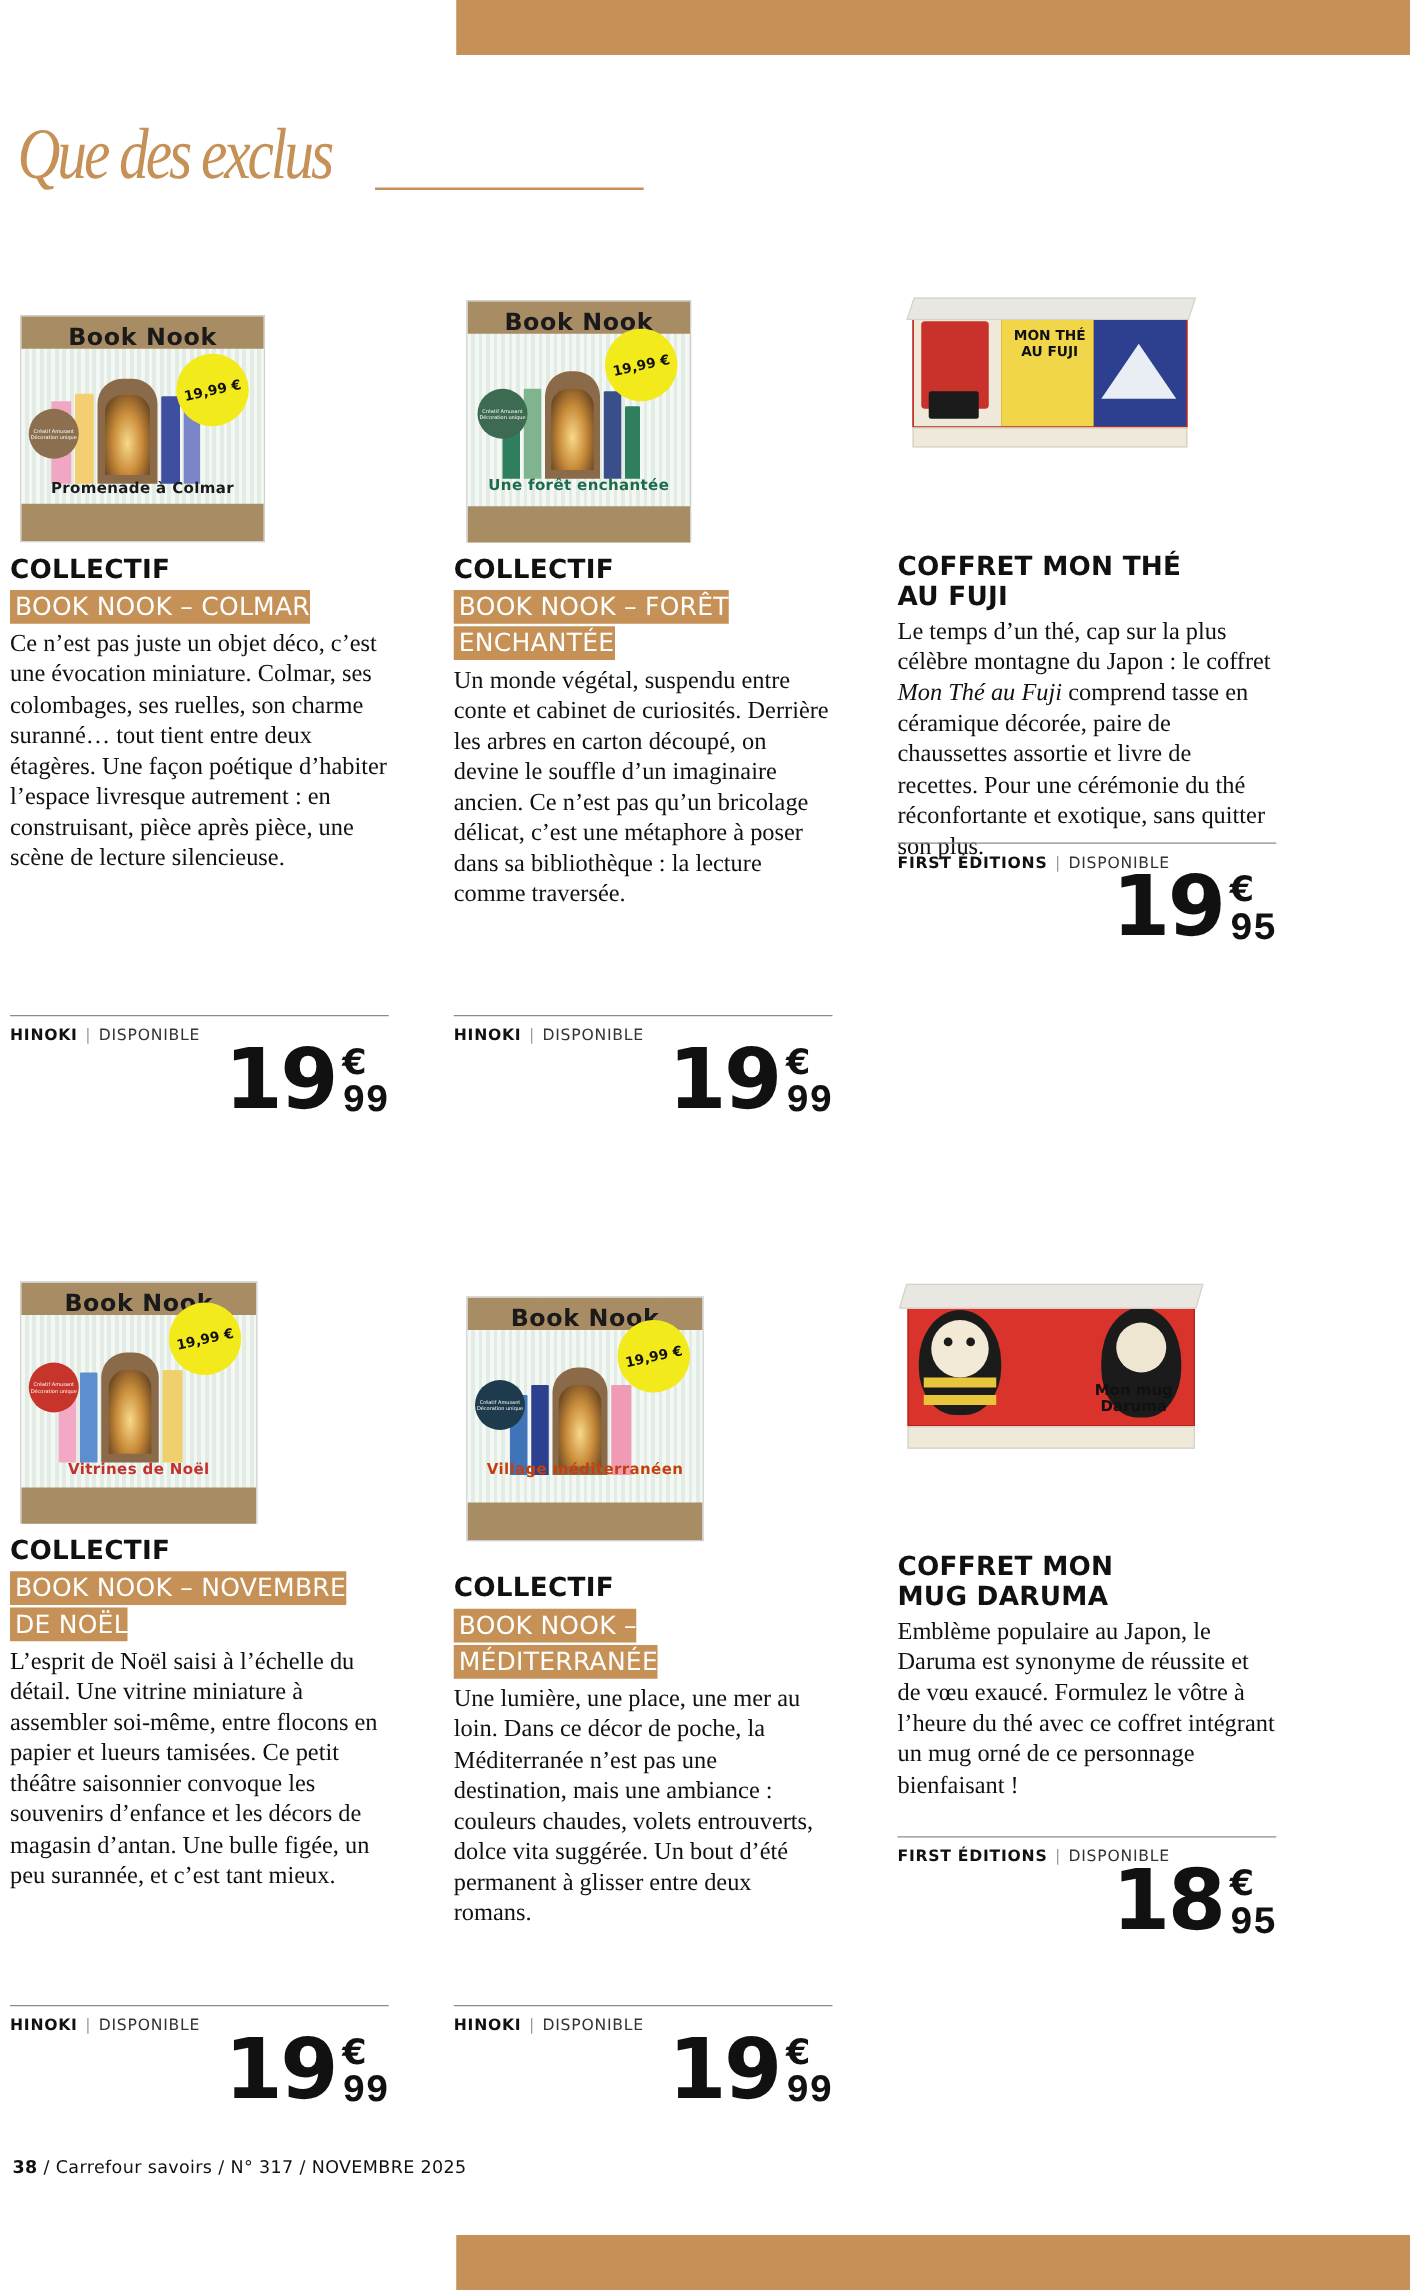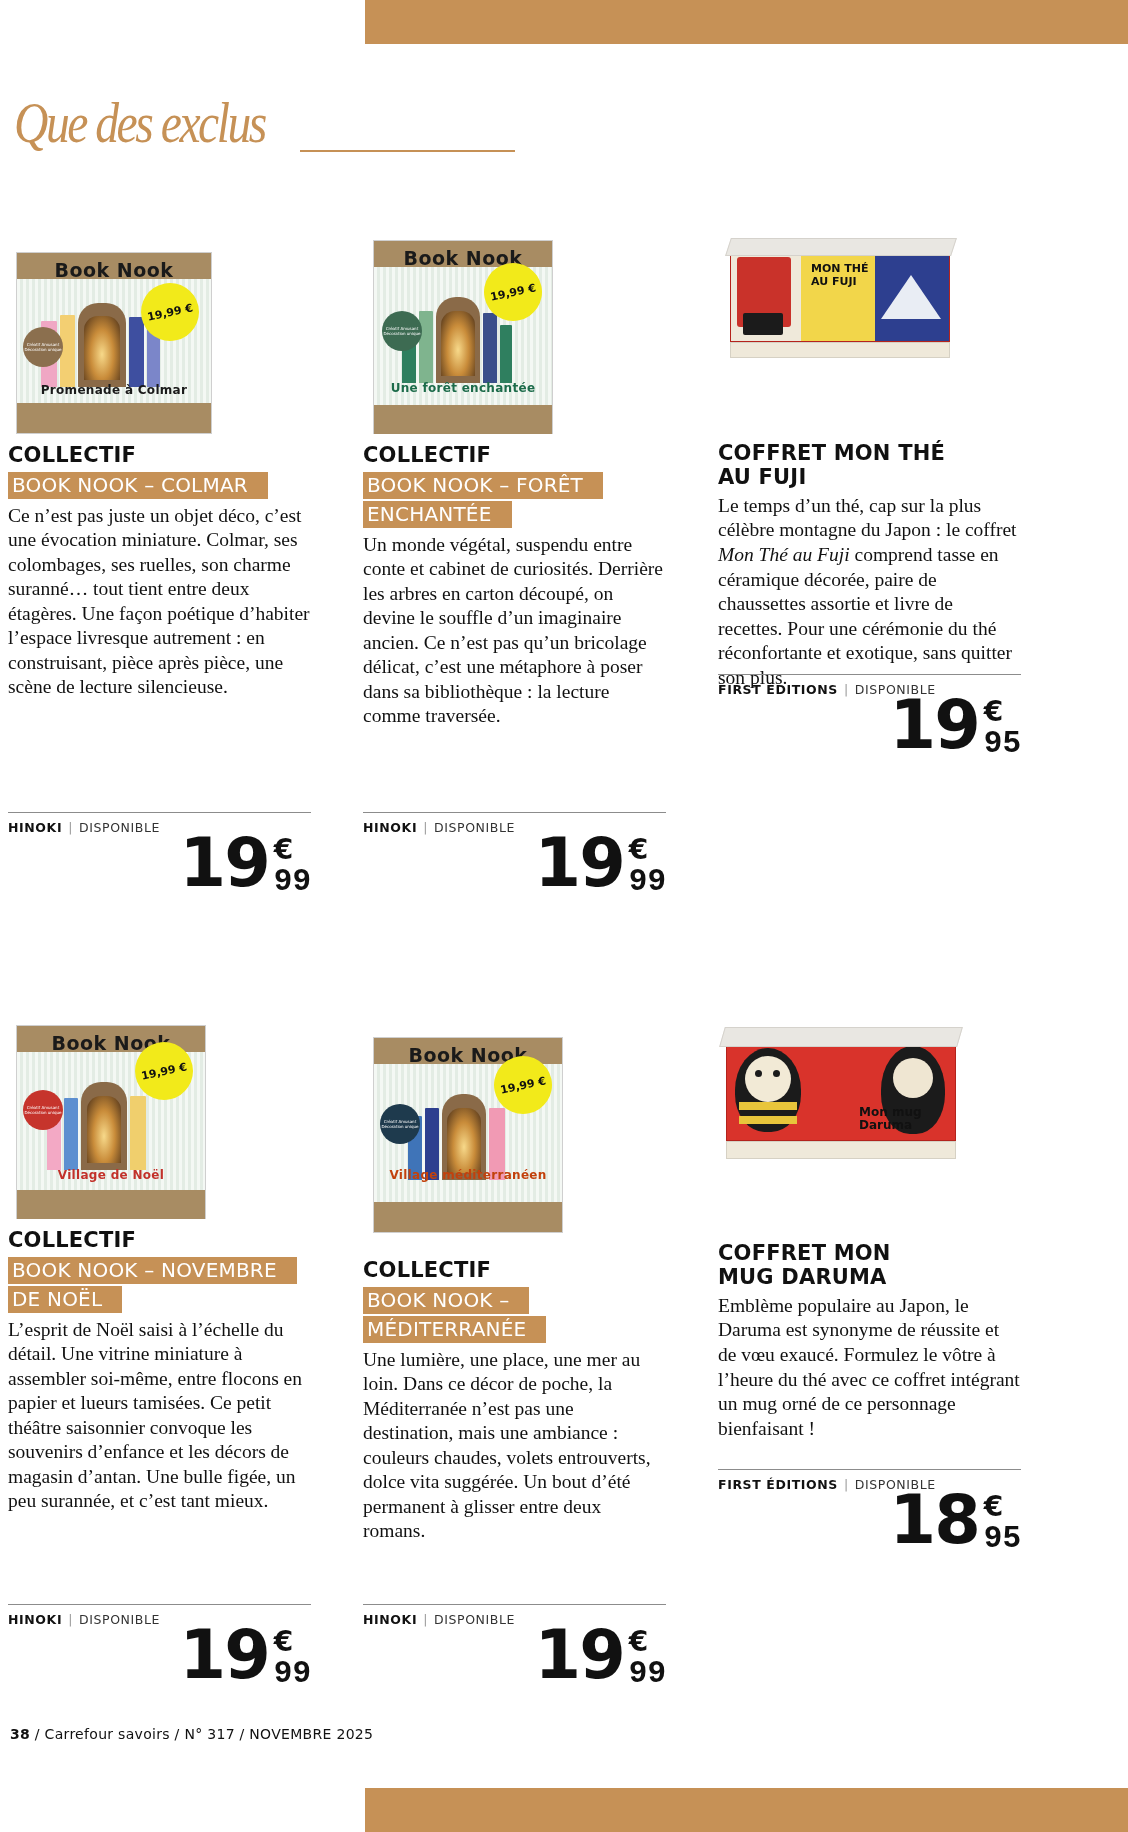--- a/index.html
+++ b/index.html
@@ -77,21 +77,21 @@
   .col-3 { left:718px; }
 
   
   .photo {
     position:relative;
     width:100%;
     overflow:hidden;
     background:#ffffff;
   }
   .photo-bn { height:200px; }
-  .photo-gift { height:175px; }
+  .photo-gift { height:175px;text-align:center; }
 
   
   .bn-box {
     position:absolute;
     border:1px solid #cfcfcf;
     background:#eef4ef;
     overflow:hidden;
   }
   .bn-stripes {
     position:absolute; left:0; top:0; right:0; bottom:0;
@@ -182,21 +182,21 @@
   }
   .brand.two-line { line-height:1.14;margin-top:33px; }
   .title-hl {
     display:inline;
     font-family:"DejaVu Sans", sans-serif;
     font-size:20px;
     color:#ffffff;
     background:#c69156;
     box-decoration-break:clone;
     -webkit-box-decoration-break:clone;
-    padding:1px 20px 2px 4px;
+    padding:1px 0 2px 4px;
     line-height:1.45;
     letter-spacing:0.2px;
   }
   .title-hl-wrap { margin-top:3px; }
   .desc {
     font-family:"Liberation Serif", serif;
     font-size:19.5px;
     line-height:1.26;
     color:#111;
     margin-top:4px;
@@ -438,21 +438,21 @@
               <i style="width:14px;height:72px;background:#5d8fd0;"></i>
               <div class="bn-diorama" style="width:46px;height:88px;"></div>
               <i style="width:16px;height:74px;background:#f0cf6d;"></i>
             </div>
             <div class="bn-dot" style="left:6px;top:64px;background:#c6342c;">
               <span>Créatif Amusant Décoration unique</span>
             </div>
             <div class="bn-badge" style="right:12px;top:16px;">
               <span>19,99 €</span>
             </div>
-            <div class="bn-caption" style="bottom:38px;color:#c2312a;">Village de Noël</div>
+            <div class="bn-caption" style="bottom:38px;color:#c2312a;">Vitrines de Noël</div>
             <div class="bn-kraft-bottom"></div>
           </div>
         </div>
 
         <div class="brand">COLLECTIF</div>
         <div class="title-hl-wrap">
           <span class="title-hl">BOOK NOOK – NOVEMBRE DE NOËL</span>
         </div>
         <div class="desc">L’esprit de Noël saisi à l’échelle du détail. Une vitrine miniature à assembler soi-même, entre flocons en papier et lueurs tamisées. Ce petit théâtre saisonnier convoque les souvenirs d’enfance et les décors de magasin d’antan. Une bulle figée, un peu surannée, et c’est tant mieux.</div>
 

